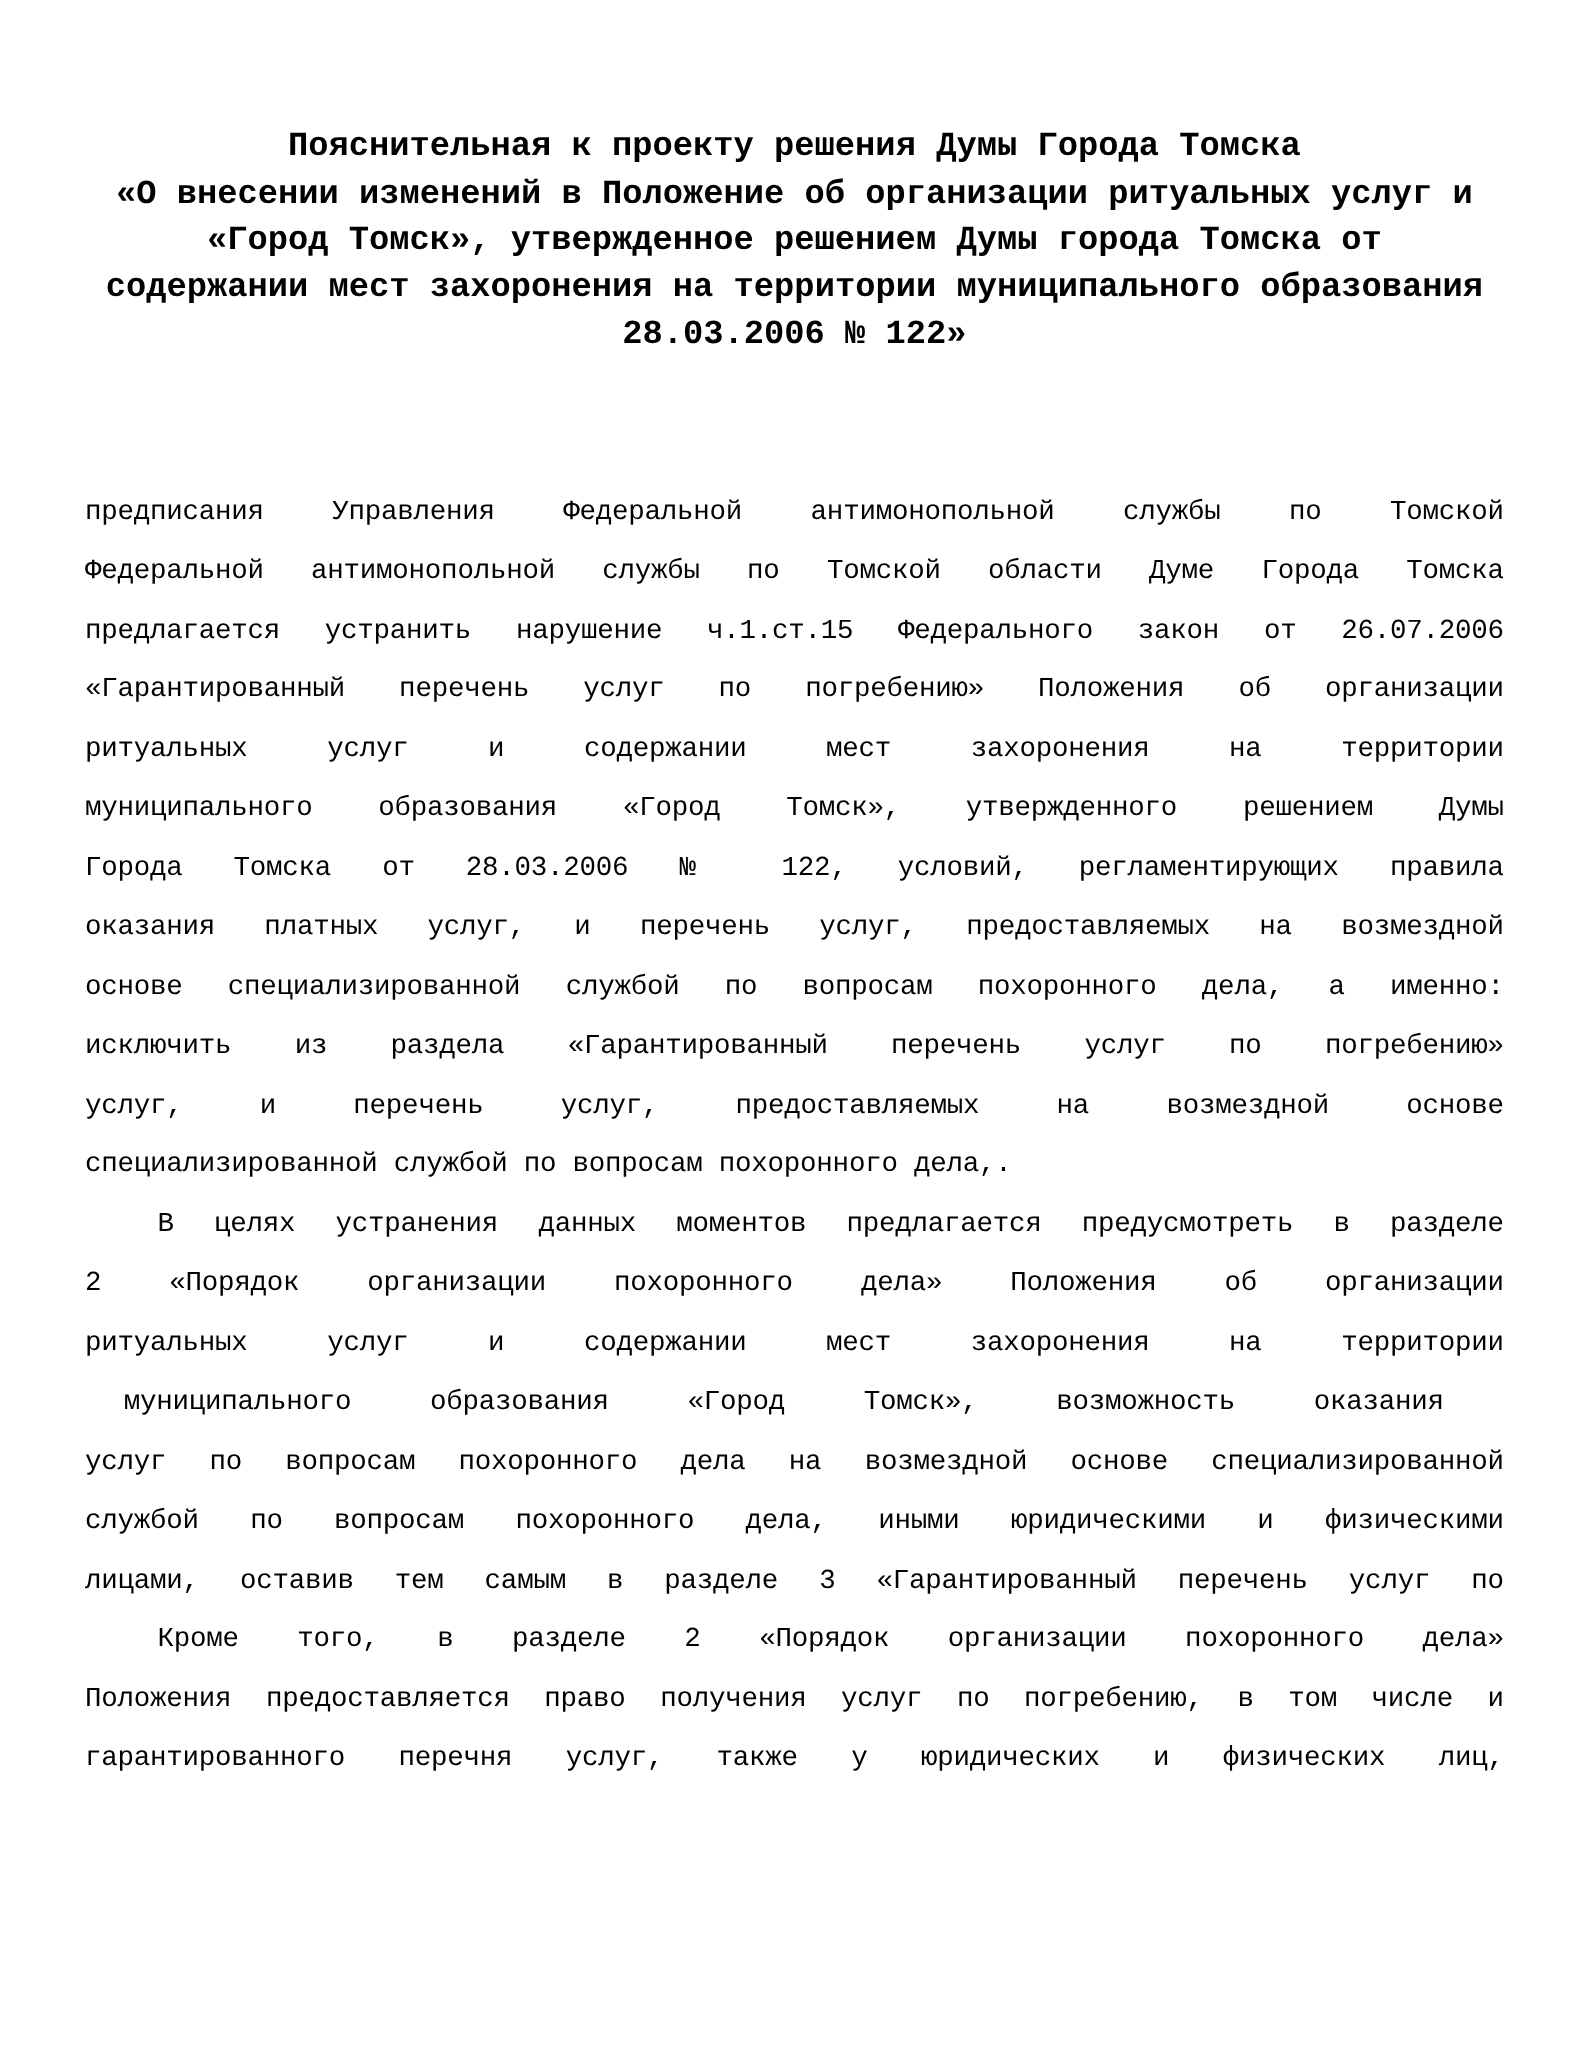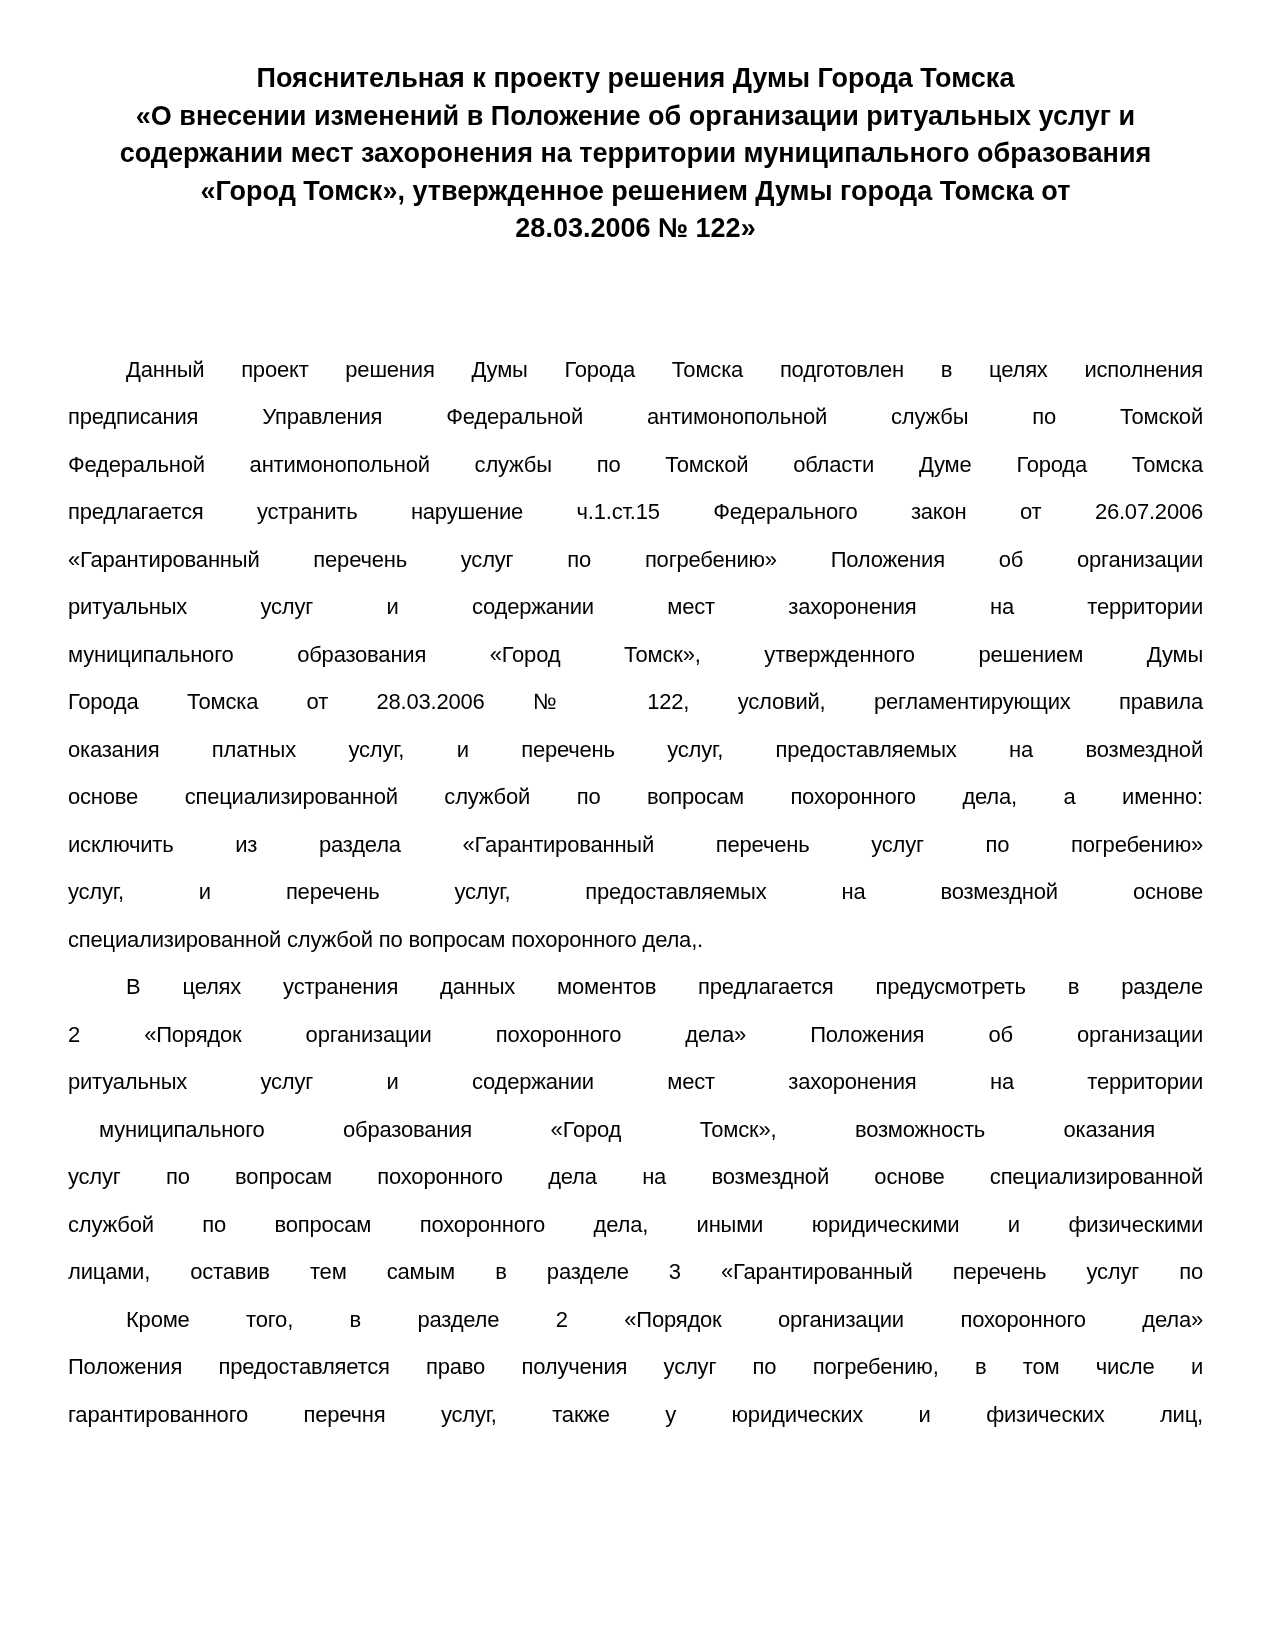--- a/index.html
+++ b/index.html
@@ -9,24 +9,24 @@
   }
   body {
     width: 1275px;
     height: 1650px;
     overflow: hidden;
   }
   .page {
     box-sizing: border-box;
     width: 1275px;
     height: 1650px;
-    padding: 60px 72px 0 68px;
+    padding: 100px 72px 0 68px;
     background: var(--page-bg, #ffffff);
     color: var(--text-color, #000000);
-    font-family: Liberation Sans, sans-serif;
+    font-family: Liberation Mono, monospace;
   }
   .doc-title .title-line {
     font-size: 27px;
     font-weight: bold;
     line-height: 37.5px;
     text-align: center;
     white-space: normal;
   }
   .doc-body {
     margin-top: 98px;
@@ -52,27 +52,26 @@
     text-indent: 58px;
   }
 </style>
 </head>
 <body>
 
 <div class="page">
   <div class="doc-title">
       <div class="title-line">Пояснительная к проекту решения Думы Города Томска</div>
       <div class="title-line">«О внесении изменений в Положение об организации ритуальных услуг и</div>
+      <div class="title-line">«Город Томск», утвержденное решением Думы города Томска от</div>
       <div class="title-line">содержании мест захоронения на территории муниципального образования</div>
-      <div class="title-line">«Город Томск», утвержденное решением Думы города Томска от</div>
       <div class="title-line">28.03.2006 № 122»</div>
     </div>
   <div class="doc-body">
       <div class="paragraph">
-        <div class="line fill indent">Данный проект решения Думы Города Томска подготовлен в целях исполнения</div>
         <div class="line fill">предписания Управления Федеральной антимонопольной службы по Томской</div>
         <div class="line fill">Федеральной антимонопольной службы по Томской области Думе Города Томска</div>
         <div class="line fill">предлагается устранить нарушение ч.1.ст.15 Федерального закон от 26.07.2006</div>
         <div class="line fill">«Гарантированный перечень услуг по погребению» Положения об организации</div>
         <div class="line fill">ритуальных услуг и содержании мест захоронения на территории</div>
         <div class="line fill">муниципального образования «Город Томск», утвержденного решением Думы</div>
         <div class="line fill">Города Томска от 28.03.2006 № 122, условий, регламентирующих правила</div>
         <div class="line fill">оказания платных услуг, и перечень услуг, предоставляемых на возмездной</div>
         <div class="line fill">основе специализированной службой по вопросам похоронного дела, а именно:</div>
         <div class="line fill">исключить из раздела «Гарантированный перечень услуг по погребению»</div>

